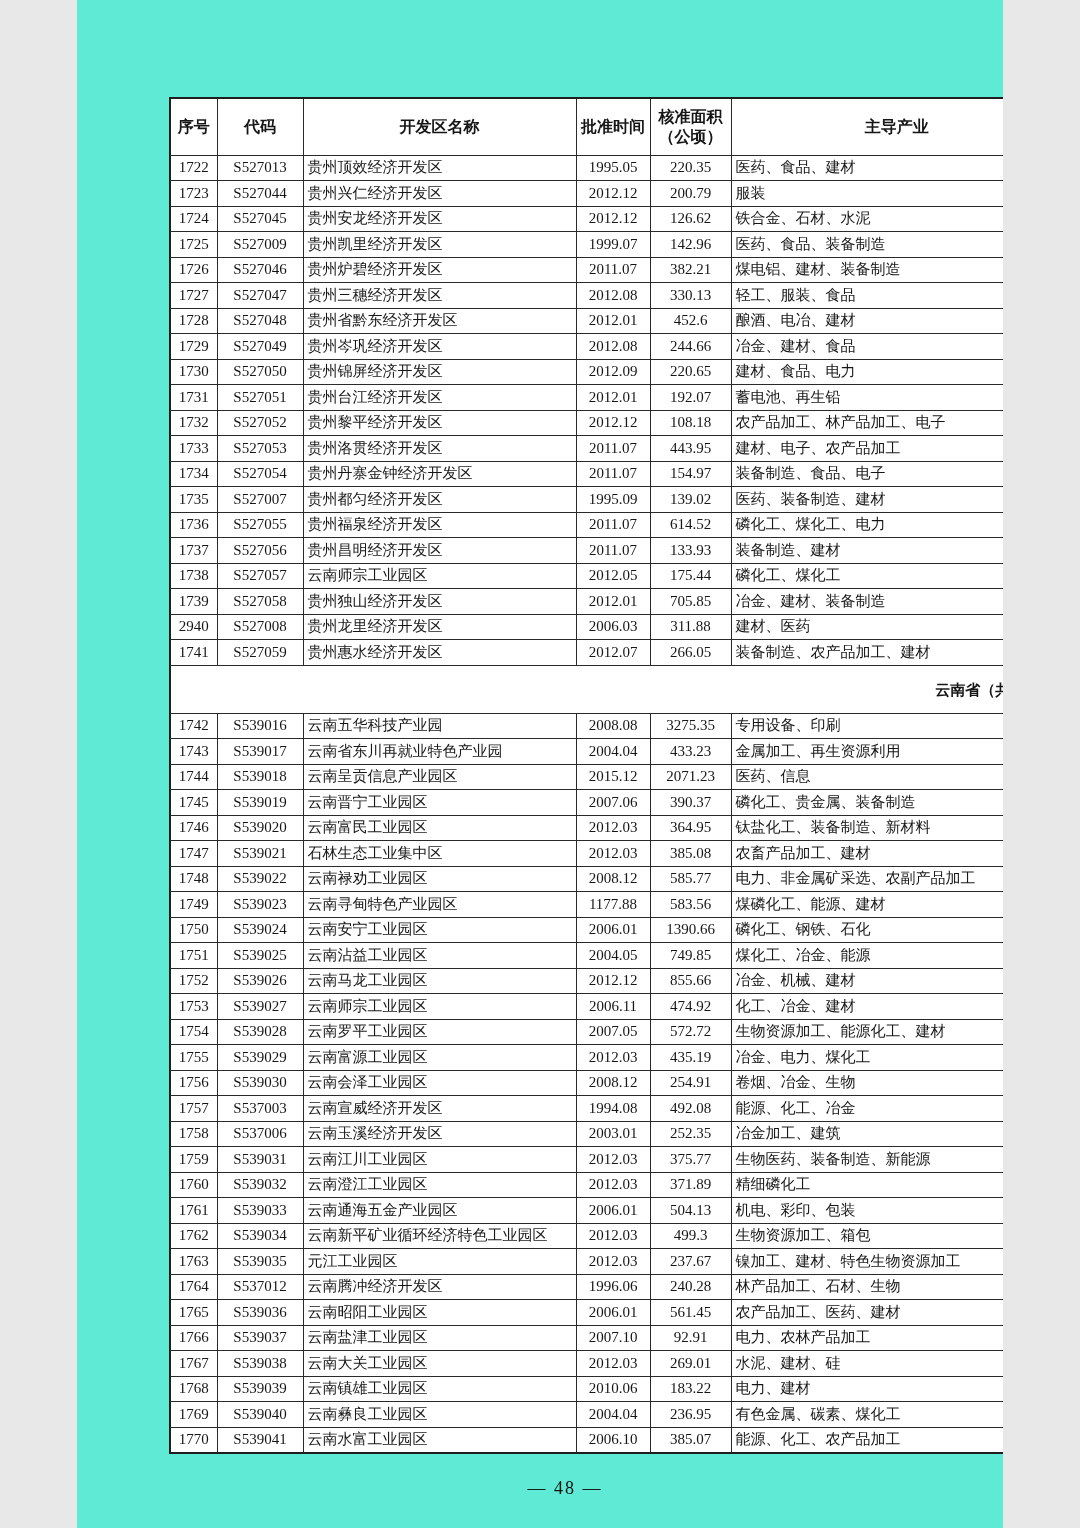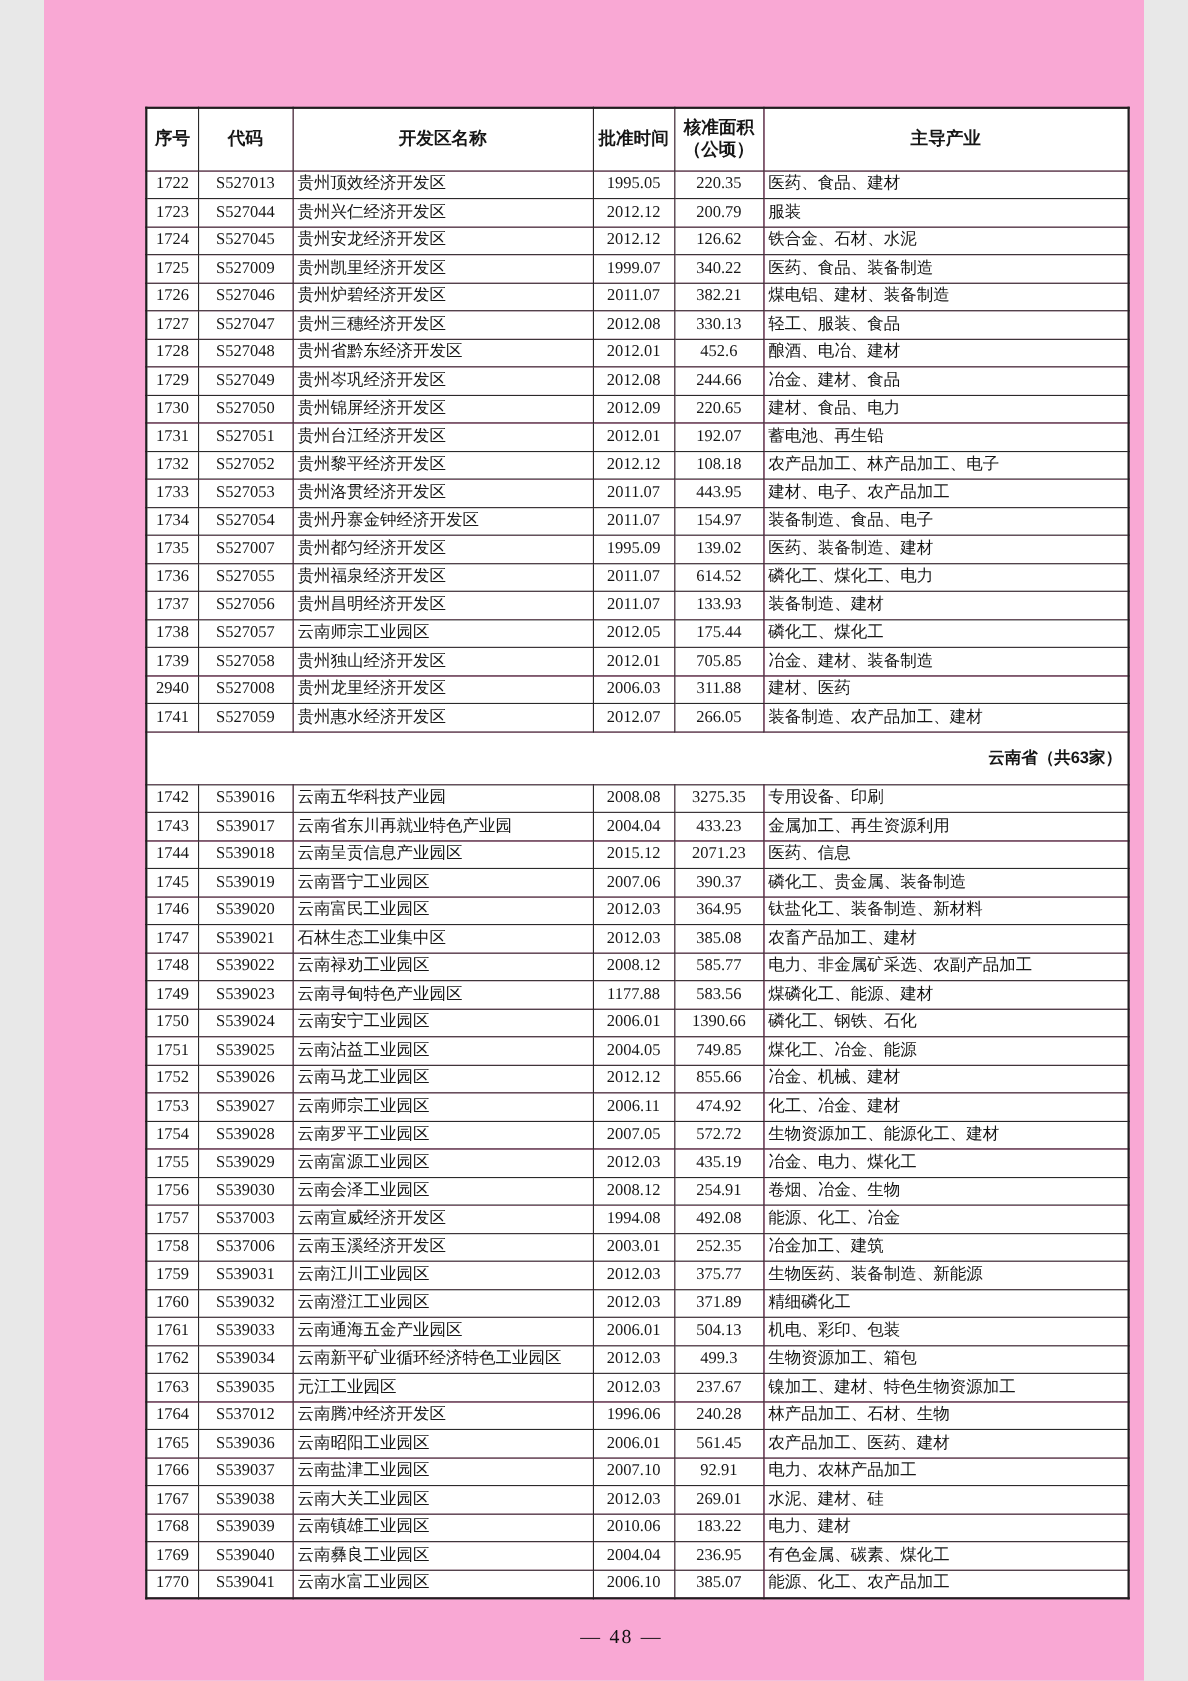--- a/index.html
+++ b/index.html
@@ -1,21 +1,21 @@
 <!DOCTYPE html>
 <html><head>
 <meta charset="utf-8">
 <style>
   * { margin: 0; padding: 0; box-sizing: border-box; }
   html, body { background: #e8e8e8; }
   .page {
     position: relative;
-    width: 1000px;
+    width: 926px;
     height: 1528px;
-    background: #f9a8d4;
+    background: #5eead4;
     margin: 0 auto;
     font-family: "Liberation Serif", "DejaVu Serif", serif;
     color: #161616;
     overflow: hidden;
   }
   table.zones {
     position: absolute;
     left: 92px;
     top: 97px;
     width: 893px;
@@ -115,21 +115,21 @@
           <td class="c2">贵州安龙经济开发区</td>
           <td class="c3">2012.12</td>
           <td class="c4">126.62</td>
           <td class="c5">铁合金、石材、水泥</td>
         </tr>
         <tr>
           <td class="c0">1725</td>
           <td class="c1">S527009</td>
           <td class="c2">贵州凯里经济开发区</td>
           <td class="c3">1999.07</td>
-          <td class="c4">340.22</td>
+          <td class="c4">142.96</td>
           <td class="c5">医药、食品、装备制造</td>
         </tr>
         <tr>
           <td class="c0">1726</td>
           <td class="c1">S527046</td>
           <td class="c2">贵州炉碧经济开发区</td>
           <td class="c3">2011.07</td>
           <td class="c4">382.21</td>
           <td class="c5">煤电铝、建材、装备制造</td>
         </tr>

